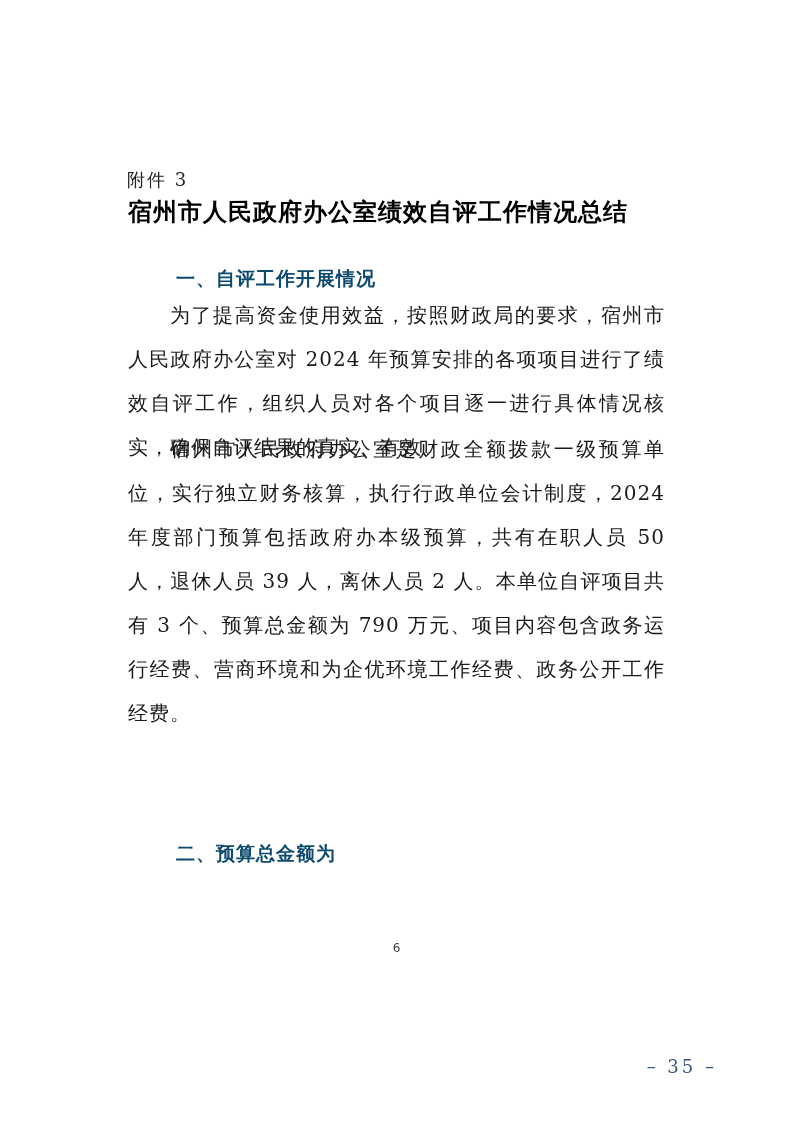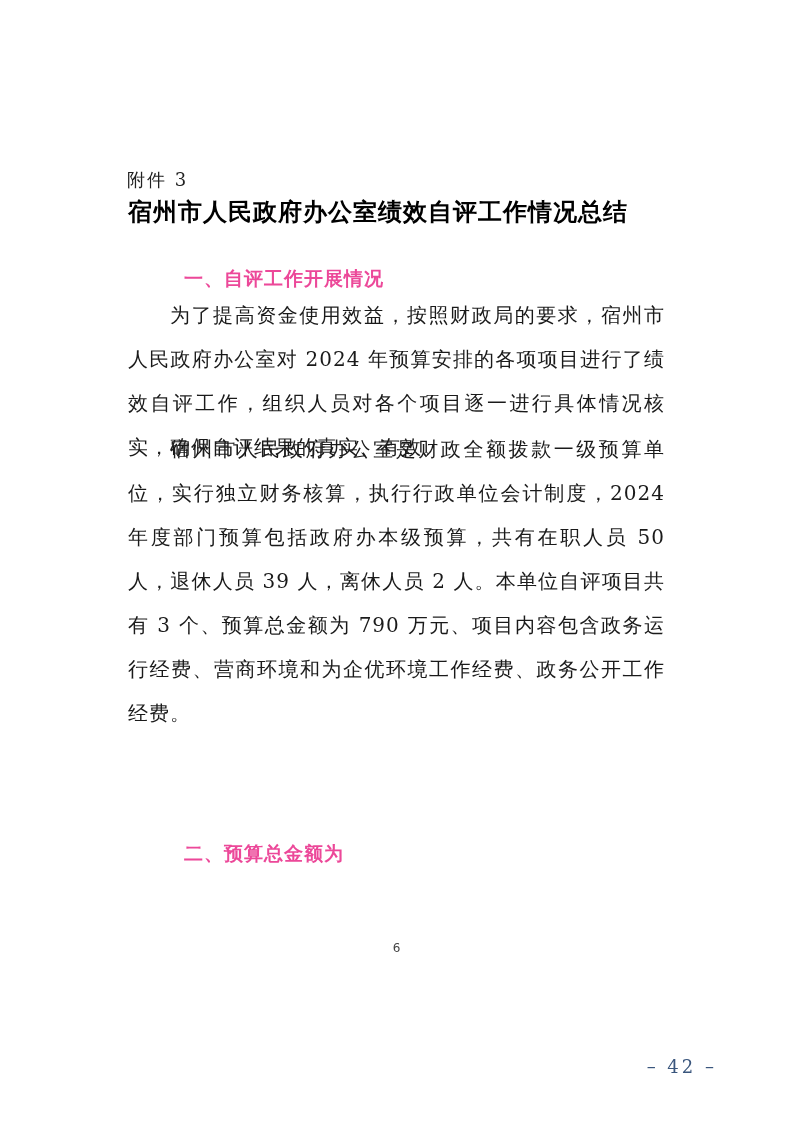--- a/index.html
+++ b/index.html
@@ -33,26 +33,26 @@
     text-align: left;
     font-family: Liberation Mono, monospace;
     font-weight: 700;
     font-size: 24px;
     letter-spacing: 1px;
     color: #000000;
     white-space: nowrap;
   }
   .section-heading {
     position: absolute;
-    left: 184px;
+    left: 176px;
     font-family: "DejaVu Sans", "Liberation Sans", sans-serif;
     font-weight: 700;
     font-size: 19px;
     letter-spacing: 1px;
-    color: #ec4899;
+    color: #0c4a6e;
   }
   .heading-1 { top: 266px; }
   .heading-2 { top: 841px; }
   .body-para {
     position: absolute;
     left: 128px;
     width: 537px;
     font-size: 20px;
     line-height: 44px;
     letter-spacing: 1px;
@@ -96,15 +96,15 @@
 
   <div class="body-para para-1">为了提高资金使用效益，按照财政局的要求，宿州市人民政府办公室对 2024 年预算安排的各项项目进行了绩效自评工作，组织人员对各个项目逐一进行具体情况核实，确保自评结果的真实、有效。</div>
 
   <div class="body-para para-2">宿州市人民政府办公室是财政全额拨款一级预算单位，实行独立财务核算，执行行政单位会计制度，2024 年度部门预算包括政府办本级预算，共有在职人员 50 人，退休人员 39 人，离休人员 2 人。本单位自评项目共有 3 个、预算总金额为 790 万元、项目内容包含政务运行经费、营商环境和为企优环境工作经费、政务公开工作经费。</div>
 
 
   <div class="section-heading heading-2">二、预算总金额为</div>
 
   <div class="footnote-number">6</div>
 
-  <div class="page-number-footer" style="color: rgb(58, 86, 125);">– 42 –</div>
+  <div class="page-number-footer" style="color: rgb(58, 86, 125);">– 35 –</div>
 
 </div>
 
 </body></html>

